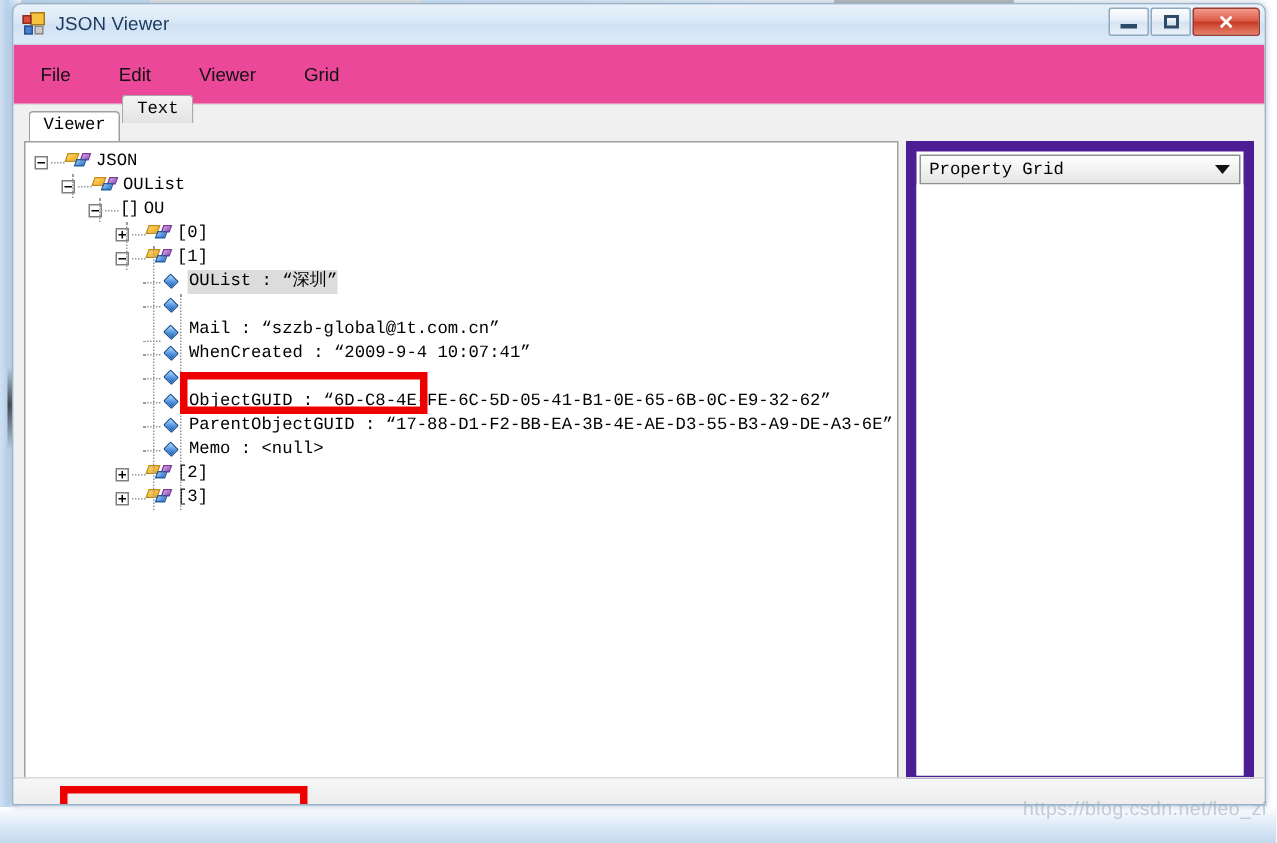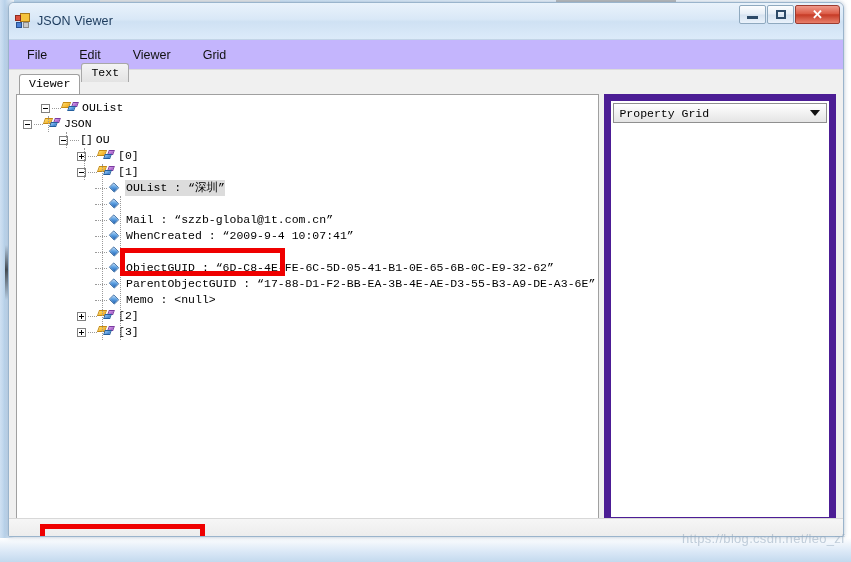--- a/index.html
+++ b/index.html
@@ -53,21 +53,21 @@
     border: 1px solid #9ab4cc;
     border-radius: 6px 6px 2px 2px;
     background: #f0f0f0;
     box-shadow: 0 0 4px rgba(100,130,160,.5);
     overflow: hidden;
   }
 
   
   #titlebar {
     position: relative;
-    height: 37px;
+    height: 27px;
     background: linear-gradient(to bottom,
         #e9f2fb 0%, #d9e8f7 45%, #cfe1f3 52%, #dcebfa 100%);
     border-bottom: 1px solid #c2d4e6;
     display: flex;
     align-items: center;
     padding-left: 6px;
   }
   #app-icon {
     width: 16px; height: 16px;
     position: relative;
@@ -107,22 +107,22 @@
     color: #ffffff;
     font-weight: bold;
     border-radius: 2px 3px 2px 2px;
   }
   .winbtn .bar { width: 11px; height: 3px; background: #2d4a68; margin-top: 5px;}
   .winbtn .sq  { width: 10px; height: 9px; border: 2px solid #2d4a68; }
   .winbtn .xg  { font-family: "Liberation Sans", sans-serif; font-size: 13px; line-height: 1; }
 
   
   #menubar {
-    height: 30px;
-    background: #c4b5fd;
+    height: 40px;
+    background: #ec4899;
     border-bottom: 1px solid #dcdcdc;
     display: flex; align-items: center;
     padding-left: 14px;
     gap: 24px;
   }
   .menu-item {
     font-size: 12.5px;
     color: #111111;
     padding: 2px 4px;
     cursor: default;
@@ -438,40 +438,40 @@
 
     <div id="tabstrip">
       <div class="tab active">Viewer</div>
       <div class="tab inactive">Text</div>
     </div>
 
     <div id="panes">
 
       <div id="treepane">
         <div id="tree">
+            <div class="node" style="padding-left: 2px;">
+              <span class="expander"></span>
+              <span class="dots"></span>
+              <span class="ico-obj">
+                <span class="d1"></span>
+                <span class="d3"></span>
+                <span class="d2"></span>
+              </span>
+              <span class="label">JSON</span>
+            </div>
             <div class="node" style="padding-left: 20px;">
               <span class="expander"></span>
               <span class="dots"></span>
               <span class="ico-obj">
                 <span class="d1"></span>
                 <span class="d3"></span>
                 <span class="d2"></span>
               </span>
               <span class="label">OUList</span>
             </div>
-            <div class="node" style="padding-left: 2px;">
-              <span class="expander"></span>
-              <span class="dots"></span>
-              <span class="ico-obj">
-                <span class="d1"></span>
-                <span class="d3"></span>
-                <span class="d2"></span>
-              </span>
-              <span class="label">JSON</span>
-            </div>
             <div class="node" style="padding-left: 38px;">
               <span class="expander"></span>
               <span class="dots"></span>
               <span class="ico-arr">[]</span>
               <span class="label">OU</span>
             </div>
             <div class="node" style="padding-left: 56px;">
               <span class="expander plus"></span>
               <span class="dots"></span>
               <span class="ico-obj">
@@ -497,21 +497,21 @@
                 <span class="c"></span>
               </span>
               <span class="label hl">OUList : “深圳”</span>
             </div>
             <div class="node" style="padding-left: 74px;">
               <span class="spacer-dots"></span>
               <span class="ico-leaf">
                 <span class="c"></span>
               </span>
             </div>
-            <div class="node" style="padding-left: 74px;">
+            <div class="node" style="padding-left: 74px; align-items: flex-end;">
               <span class="spacer-dots"></span>
               <span class="ico-leaf">
                 <span class="c"></span>
               </span>
               <span class="label">Mail : “szzb-global@1t.com.cn”</span>
             </div>
             <div class="node" style="padding-left: 74px;">
               <span class="spacer-dots"></span>
               <span class="ico-leaf">
                 <span class="c"></span>

